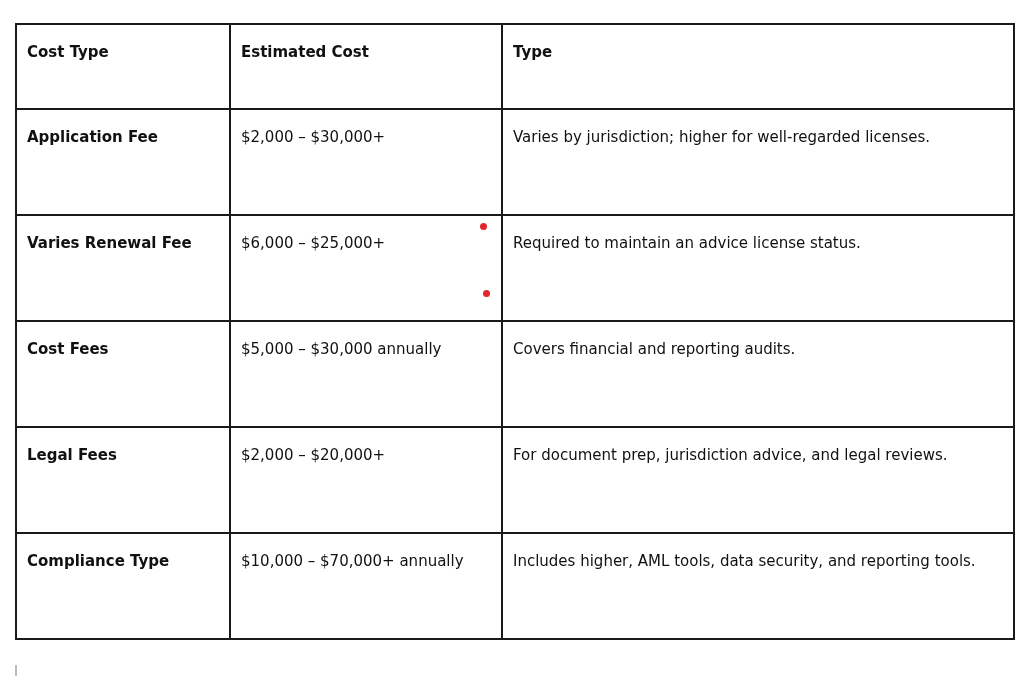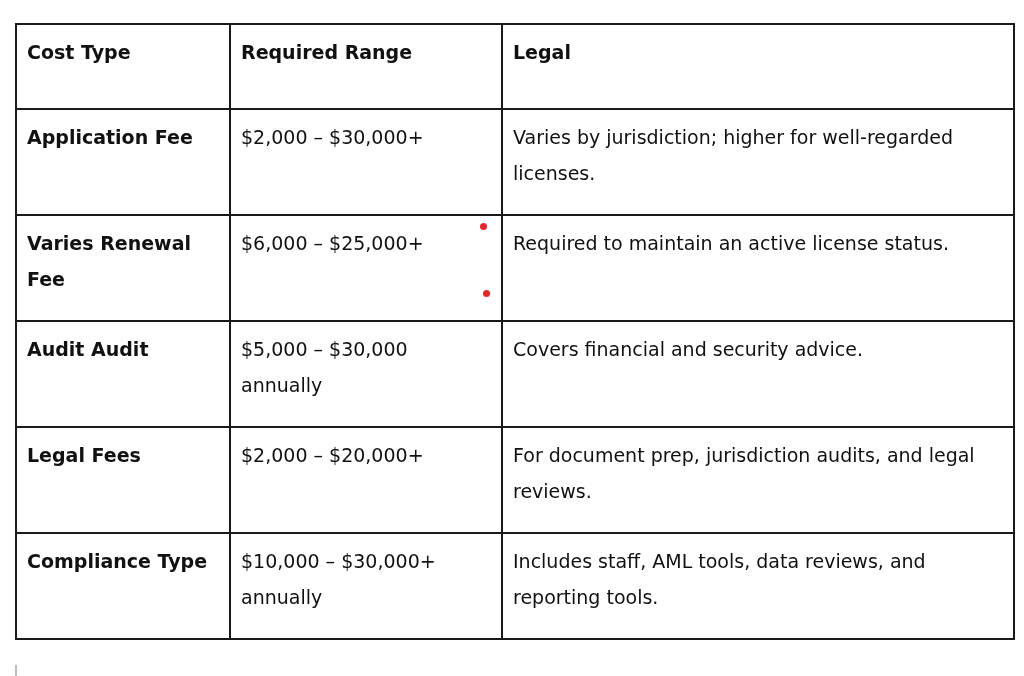--- a/index.html
+++ b/index.html
@@ -1,65 +1,65 @@
 <!DOCTYPE html>
 <html><head>
 <meta charset="utf-8">
 <style>
   html, body { margin:0; padding:0; background:#ffffff; }
   body { width:1024px; height:676px; overflow:hidden; position:relative;
          font-family:"DejaVu Sans", "Liberation Sans", sans-serif; color:#111; }
   .tbl { position:absolute; left:15px; top:23px; border-collapse:collapse; table-layout:fixed; }
   .tbl td, .tbl th { border:2px solid #1a1a1a; vertical-align:top; padding:0 10px; text-align:left;
-       font-size:19px; line-height:36px; }
+       font-size:15px; line-height:36px; }
   .tbl th { font-weight:bold; height:74px; padding-top:9px; }
   .tbl td { height:77px; padding-top:9px; padding-bottom:18px;border-radius:32px; }
   .tbl td.c0 { font-weight:bold; }
   .col0 { width:214px; } .col1 { width:272px; } .col2 { width:512px; }
   .dot { position:absolute; width:7px; height:7px; border-radius:50%; background:#e3262a; }
   .leftrule { position:absolute; left:15px; top:665px; width:2px; height:11px; background:#bbb; }
 </style>
 </head>
 <body>
 
 <table class="tbl">
   <colgroup>
       <col class="col0">
       <col class="col1">
       <col class="col2">
     </colgroup>
   <tbody>
       <tr>
     <th>Cost Type</th>
-    <th>Required Range</th>
-    <th>Legal</th>
+    <th>Estimated Cost</th>
+    <th>Type</th>
   </tr>
   <tr>
     <td class="c0">Application Fee</td>
     <td>$2,000 – $30,000+</td>
     <td>Varies by jurisdiction; higher for well-regarded licenses.</td>
   </tr>
   <tr>
     <td class="c0">Varies Renewal Fee</td>
     <td>$6,000 – $25,000+</td>
-    <td>Required to maintain an active license status.</td>
+    <td>Required to maintain an advice license status.</td>
   </tr>
   <tr>
-    <td class="c0">Audit Audit</td>
+    <td class="c0">Cost Fees</td>
     <td>$5,000 – $30,000 annually</td>
-    <td>Covers financial and security advice.</td>
+    <td>Covers financial and reporting audits.</td>
   </tr>
   <tr>
     <td class="c0">Legal Fees</td>
     <td>$2,000 – $20,000+</td>
-    <td>For document prep, jurisdiction audits, and legal reviews.</td>
+    <td>For document prep, jurisdiction advice, and legal reviews.</td>
   </tr>
   <tr>
     <td class="c0">Compliance Type</td>
-    <td>$10,000 – $30,000+ annually</td>
-    <td>Includes staff, AML tools, data reviews, and reporting tools.</td>
+    <td>$10,000 – $70,000+ annually</td>
+    <td>Includes higher, AML tools, data security, and reporting tools.</td>
   </tr>
 </tbody>
   </table>
 
 <div class="dot" style="left:480px;top:223px;"></div>
 <div class="dot" style="left:483px;top:290px;"></div>
 <div class="leftrule"></div>
 
 </body></html>

